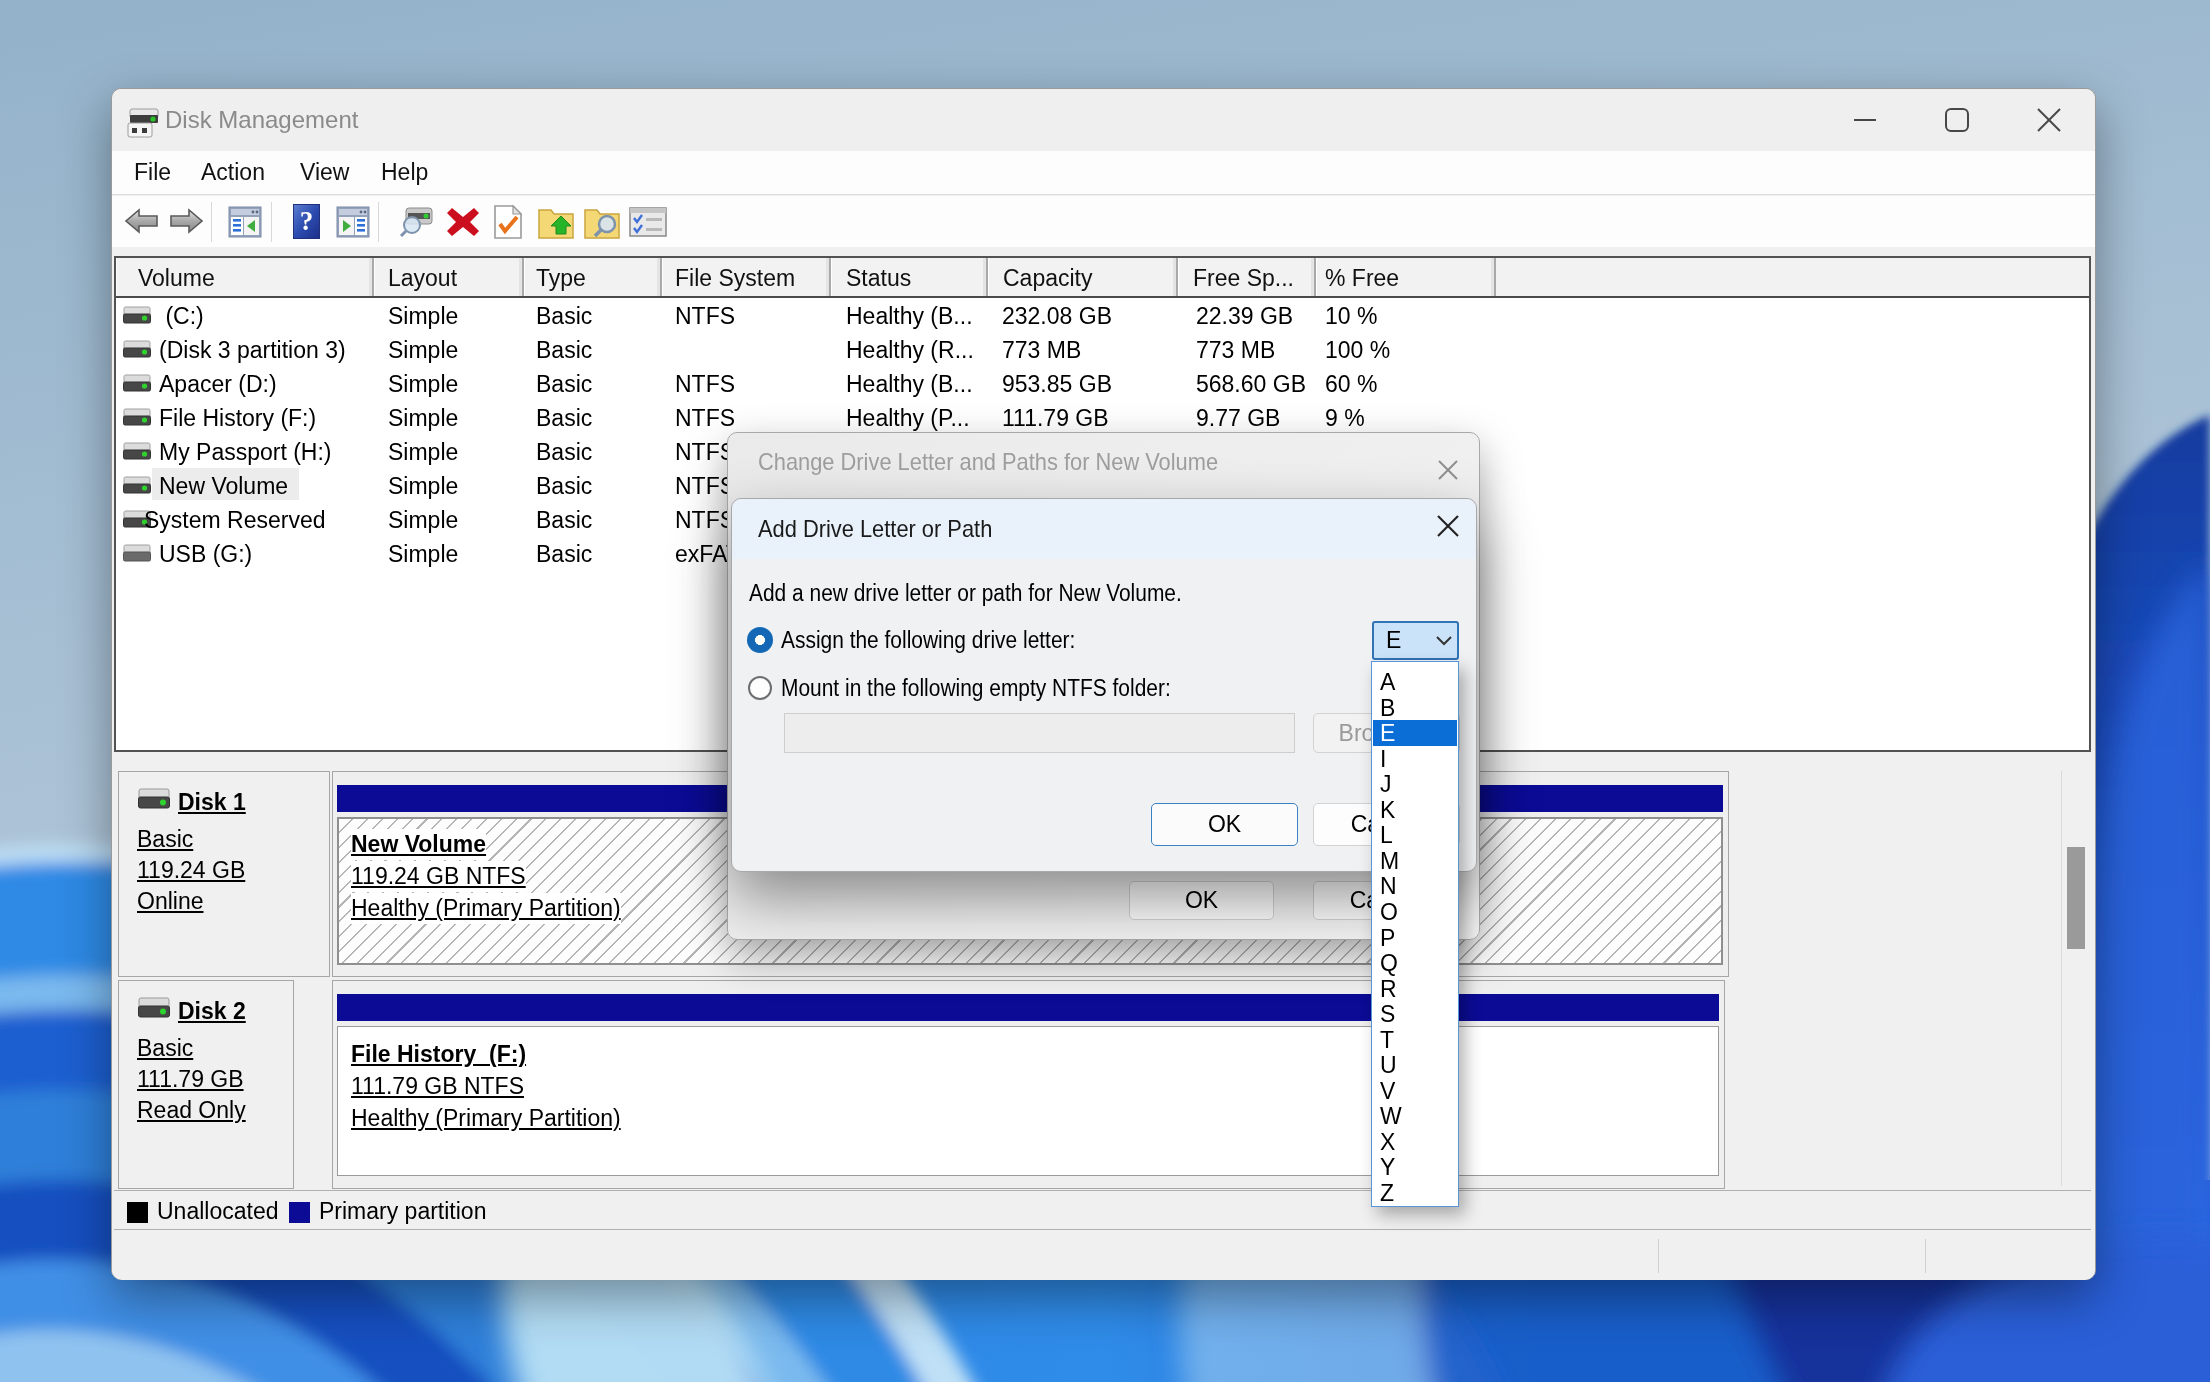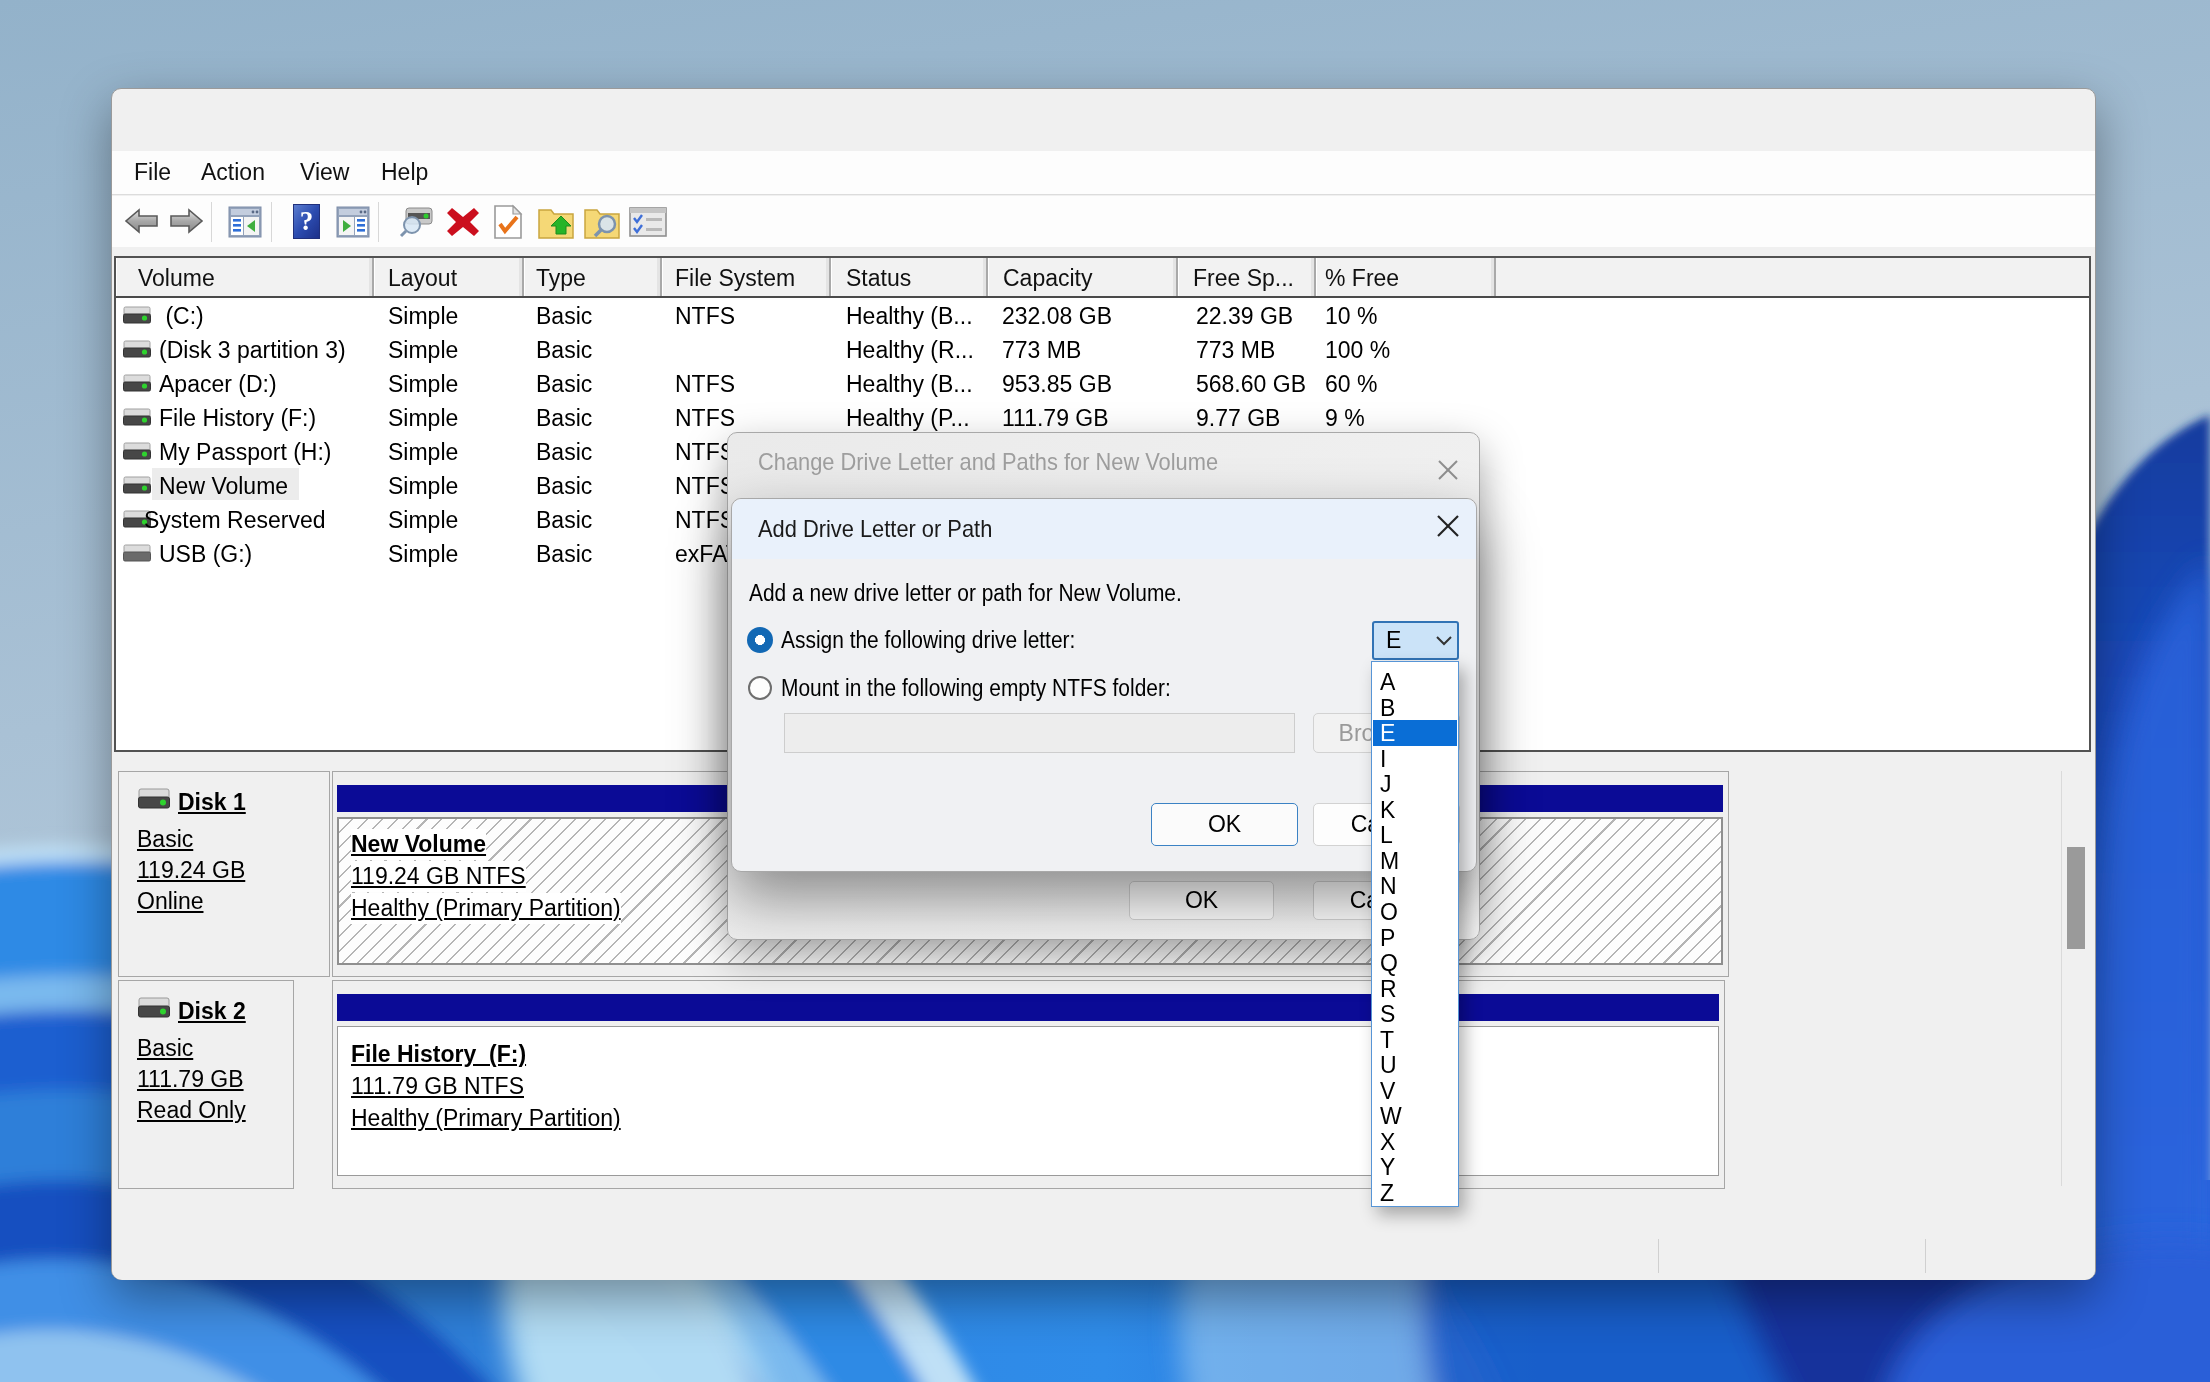--- a/index.html
+++ b/index.html
@@ -107,20 +107,41 @@
     <path d="M 2210 560 C 2160 610 2120 700 2100 820 C 2080 960 2085 1200 2090 1382 L 2210 1382 Z" fill="#2a63dc" filter="url(#blur14)" opacity="0.85"></path>
     <g filter="url(#blur14)">
       <ellipse cx="645" cy="1400" rx="115" ry="240" fill="#b9e2f6" opacity="0.95" transform="rotate(-24 645 1400)"></ellipse>
       <ellipse cx="1360" cy="1450" rx="150" ry="290" fill="#9fcdf2" opacity="0.6" transform="rotate(-24 1360 1450)"></ellipse>
       <ellipse cx="1660" cy="1430" rx="210" ry="380" fill="#1b5cc9" opacity="0.9" transform="rotate(-22 1660 1430)"></ellipse>
       <ellipse cx="1925" cy="1340" rx="150" ry="430" fill="#12339b" transform="rotate(-28 1925 1340)"></ellipse>
       <ellipse cx="2170" cy="1430" rx="290" ry="190" fill="#2a5fd8"></ellipse>
     </g>
   </svg>
   <div id="win">
+    <div id="titlebar">
+      <svg class="abs" style="left:15px;top:18px" width="34" height="32" viewBox="0 0 34 32">
+        <rect x="3" y="2" width="28" height="9" rx="2" fill="#e8e8e8" stroke="#9c9c9c"></rect>
+        <rect x="3" y="8" width="28" height="8" rx="1" fill="#3d3d3d"></rect>
+        <circle cx="26" cy="12" r="2.6" fill="#27c427"></circle>
+        <rect x="1" y="16" width="24" height="14" rx="2" fill="#f4f4f4" stroke="#9c9c9c"></rect>
+        <rect x="5" y="21" width="5" height="5" fill="#3a3a3a"></rect>
+        <rect x="15" y="21" width="5" height="5" fill="#3a3a3a"></rect>
+      </svg>
+      <span id="title-text">Disk Management</span>
+      <svg class="abs" style="left:1731px;top:18px" width="44" height="26" viewBox="0 0 44 26">
+        <line x1="11" y1="13" x2="33" y2="13" stroke="#474747" stroke-width="2"></line>
+      </svg>
+      <svg class="abs" style="left:1824px;top:10px" width="42" height="42" viewBox="0 0 42 42">
+        <rect x="10" y="10" width="22" height="22" rx="5" fill="none" stroke="#474747" stroke-width="2"></rect>
+      </svg>
+      <svg class="abs" style="left:1916px;top:10px" width="42" height="42" viewBox="0 0 42 42">
+        <line x1="10" y1="10" x2="32" y2="32" stroke="#474747" stroke-width="2"></line>
+        <line x1="32" y1="10" x2="10" y2="32" stroke="#474747" stroke-width="2"></line>
+      </svg>
+    </div>
     <div id="menubar">
       <span class="menu-item" style="left:22px">File</span>
       <span class="menu-item" style="left:89px">Action</span>
       <span class="menu-item" style="left:188px">View</span>
       <span class="menu-item" style="left:269px">Help</span>
     </div>
     <div id="toolbar">
       <div class="tsep" style="left:99px"></div>
       <div class="tsep" style="left:159px"></div>
       <div class="tsep" style="left:266px"></div>
@@ -369,20 +390,26 @@
       <div class="dpart" style="left:218px;top:219px;width:1393px;height:209px">
         <div class="bluebar" style="left:4px;top:13px;width:1382px;height:27px"></div>
         <div class="abs" style="left:4px;top:45px;width:1382px;height:150px;border:1px solid #9a9a9a;background:#fff">
           <span class="dlabel dbold" style="left:13px;top:12px">File History&nbsp; (F:)</span>
           <span class="dlabel" style="left:13px;top:44px">111.79 GB NTFS</span>
           <span class="dlabel" style="left:13px;top:76px">Healthy (Primary Partition)</span>
         </div>
       </div>
       <div class="abs" style="left:1947px;top:10px;width:1px;height:415px;background:#dadada"></div>
       <div class="abs" style="left:1953px;top:86px;width:18px;height:102px;background:#9a9a9a"></div>
+    </div>
+    <div id="legend">
+      <div class="abs" style="left:13px;top:11px;width:21px;height:21px;background:#000"></div>
+      <span class="abs" style="left:43px;top:0;height:40px;line-height:40px;font-size:23px">Unallocated</span>
+      <div class="abs" style="left:175px;top:11px;width:21px;height:21px;background:#0b0b96"></div>
+      <span class="abs" style="left:205px;top:0;height:40px;line-height:40px;font-size:23px">Primary partition</span>
     </div>
     <div id="statusbar">
       <div class="abs" style="left:1546px;top:8px;width:1px;height:34px;background:#d0d0d0"></div>
       <div class="abs" style="left:1813px;top:8px;width:1px;height:34px;background:#d0d0d0"></div>
     </div>
   </div>
   <div id="dlgback">
     <span class="abs cond" style="left:30px;top:0;height:58px;line-height:58px;font-size:24px;color:#9e9e9e">Change Drive Letter and Paths for New Volume</span>
     <svg class="abs" style="left:700px;top:17px" width="40" height="40" viewBox="0 0 40 40">
       <line x1="11" y1="11" x2="29" y2="29" stroke="#8f8f8f" stroke-width="2"></line>

